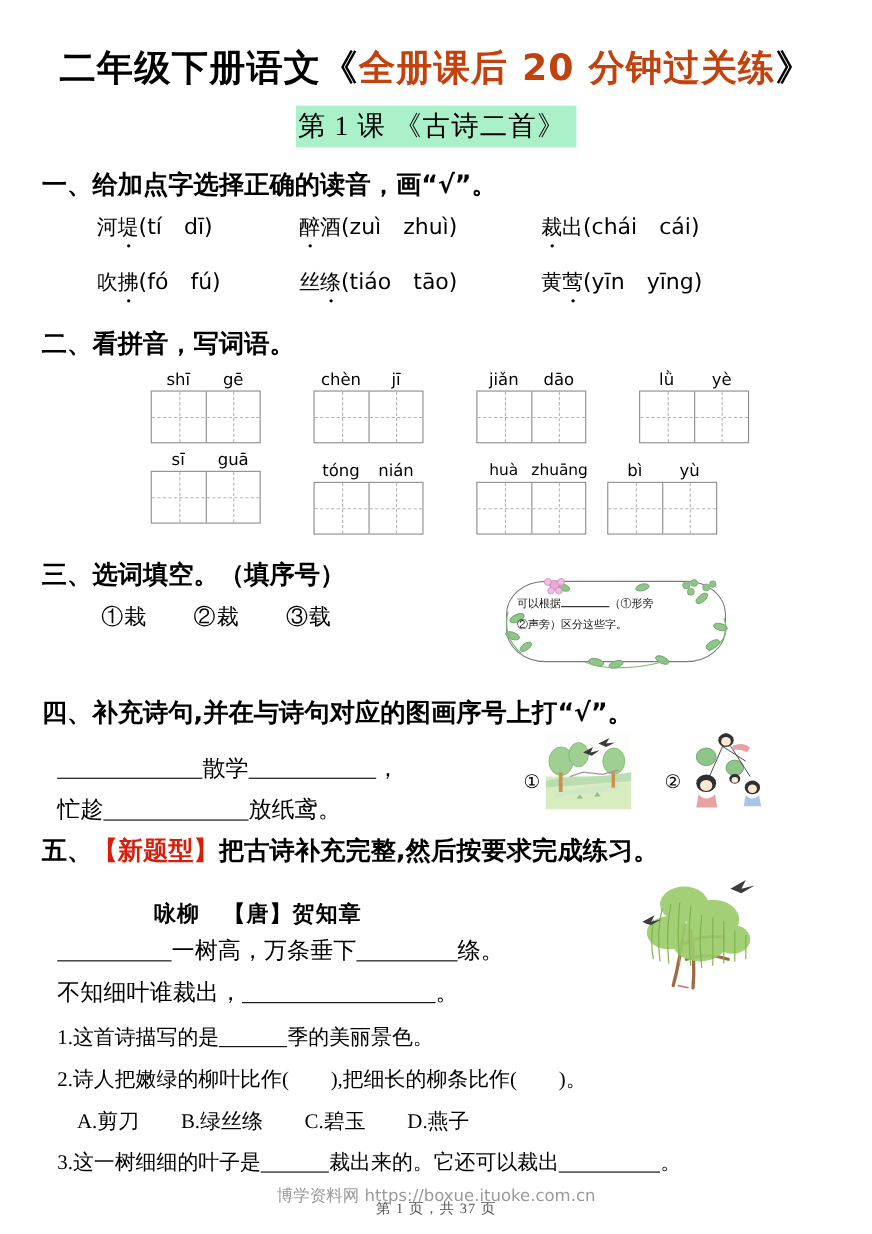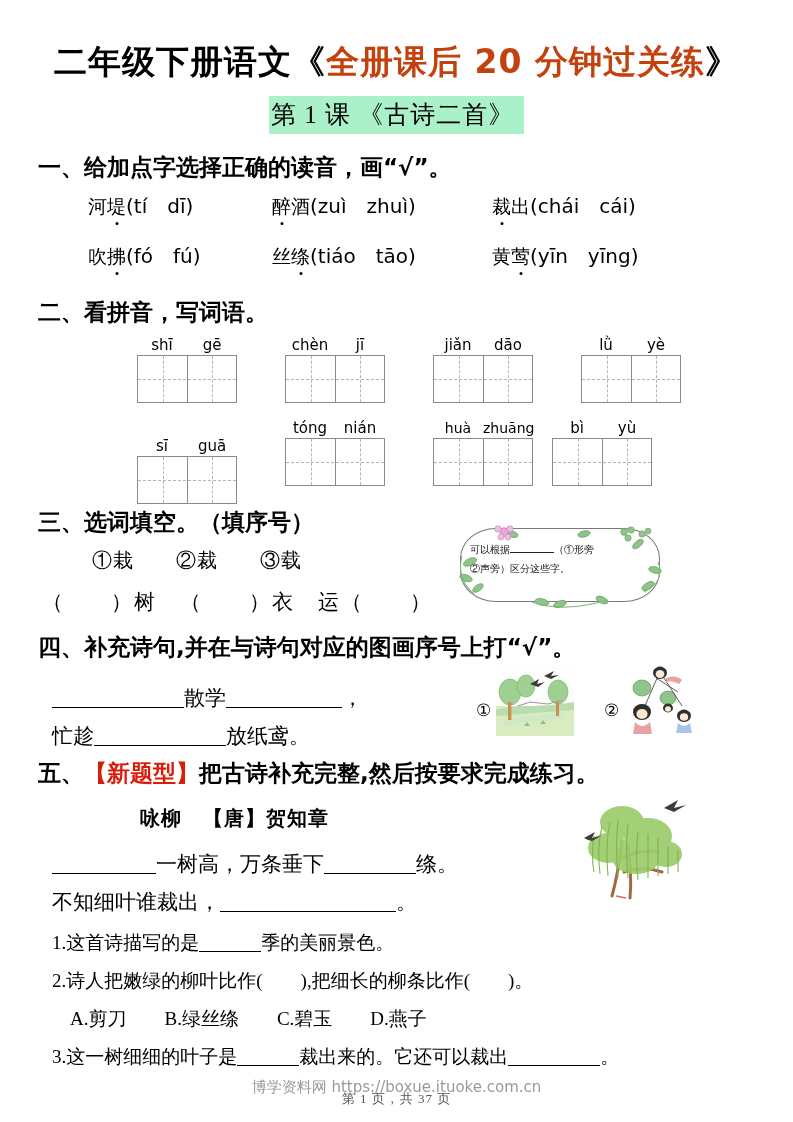--- a/index.html
+++ b/index.html
@@ -108,21 +108,21 @@
   }
 
   
   .fill-line{position:absolute;font-size:21px;white-space:nowrap;}
   .u{display:inline-block;border-bottom:1.6px solid #000;height:20px;vertical-align:-3px;}
 
   .pic-num{position:absolute;font-size:17px;}
 
   
   .poem-title{position:absolute;font-family:Liberation Mono, monospace;
-    font-weight:bold;font-size:20px;white-space:nowrap;letter-spacing:1px;}
+    font-weight:bold;font-size:20px;white-space:nowrap;letter-spacing:1px;margin-top:12px;}
   .sub-q{position:absolute;font-size:19px;white-space:nowrap;}
   .choices{position:absolute;font-size:19px;white-space:nowrap;}
 
   
   .watermark{
     position:absolute;left:0;top:1078px;width:793px;text-align:center;
     font-family:"DejaVu Sans","Liberation Sans",sans-serif;
     font-size:15px;color:#9a9a9a;white-space:nowrap;
   }
   .pagenum{
@@ -191,21 +191,21 @@
       </div>
   </div>
   <div class="grid-block" style="left:581px;top:336px;">
     <div class="grid-py"><span>lǜ</span><span>yè</span></div>
     <div class="tzg">
         <div class="cell"></div>
         <div class="cell"></div>
       </div>
   </div>
 
-  <div class="grid-block" style="left:137px;top:437px;">
+  <div class="grid-block" style="left:137px;top:409px;">
     <div class="grid-py"><span>sī</span><span>guā</span></div>
     <div class="tzg">
         <div class="cell"></div>
         <div class="cell"></div>
       </div>
   </div>
   <div class="grid-block" style="left:285px;top:419px;">
     <div class="grid-py"><span>tóng</span><span>nián</span></div>
     <div class="tzg">
         <div class="cell"></div>
@@ -223,21 +223,20 @@
     <div class="grid-py"><span>bì</span><span>yù</span></div>
     <div class="tzg">
         <div class="cell"></div>
         <div class="cell"></div>
       </div>
   </div>
 
   <div class="q-head" style="top:507px;">三、选词填空。（填序号）</div>
 
   <div class="opt-row" style="left:92px;top:547px;">①栽　　②裁　　③载</div>
-  <div class="blank-row" style="left:42px;top:588px;">（　　）树　（　　）衣　运（　　）</div>
 
   <div class="hint" style="left:452px;top:522px;">
     <div class="bub"></div>
     <svg width="216" height="86" style="position:absolute;left:0;top:0;">
       <g fill="#8fc48a" stroke="#6ca368" stroke-width="0.8">
         <ellipse cx="18" cy="40" rx="7" ry="3.4" transform="rotate(-25 18 40)"></ellipse>
         <ellipse cx="14" cy="56" rx="6.5" ry="3.2" transform="rotate(20 14 56)"></ellipse>
         <ellipse cx="26" cy="66" rx="6" ry="3" transform="rotate(-35 26 66)"></ellipse>
         <ellipse cx="90" cy="80" rx="7" ry="3.2" transform="rotate(12 90 80)"></ellipse>
         <ellipse cx="108" cy="82" rx="6.6" ry="3.1" transform="rotate(-18 108 82)"></ellipse>

